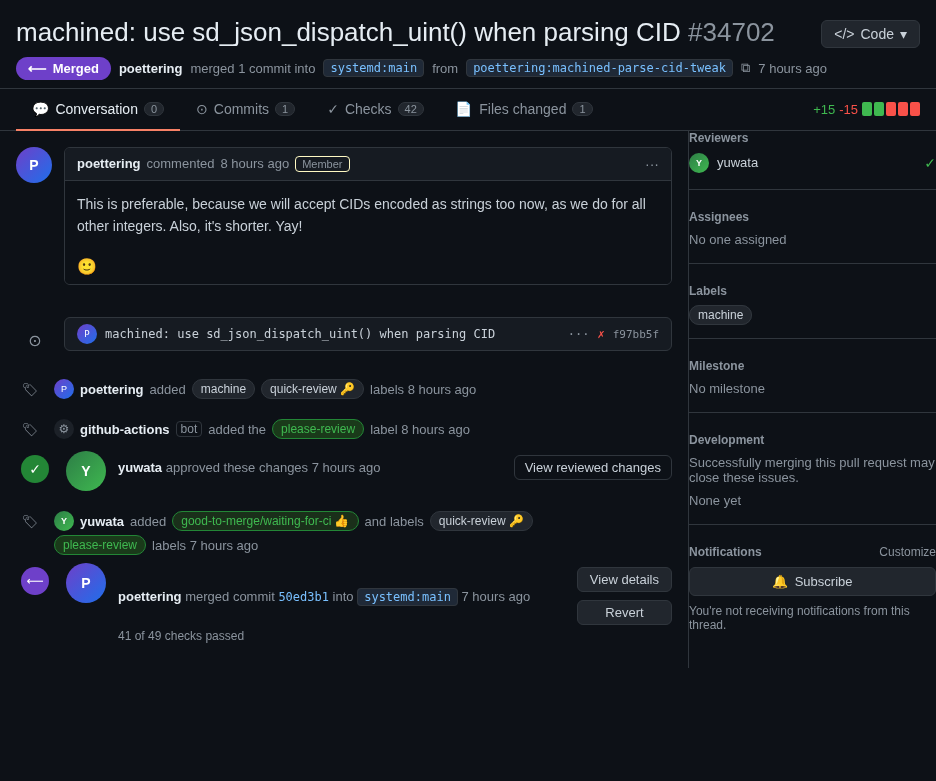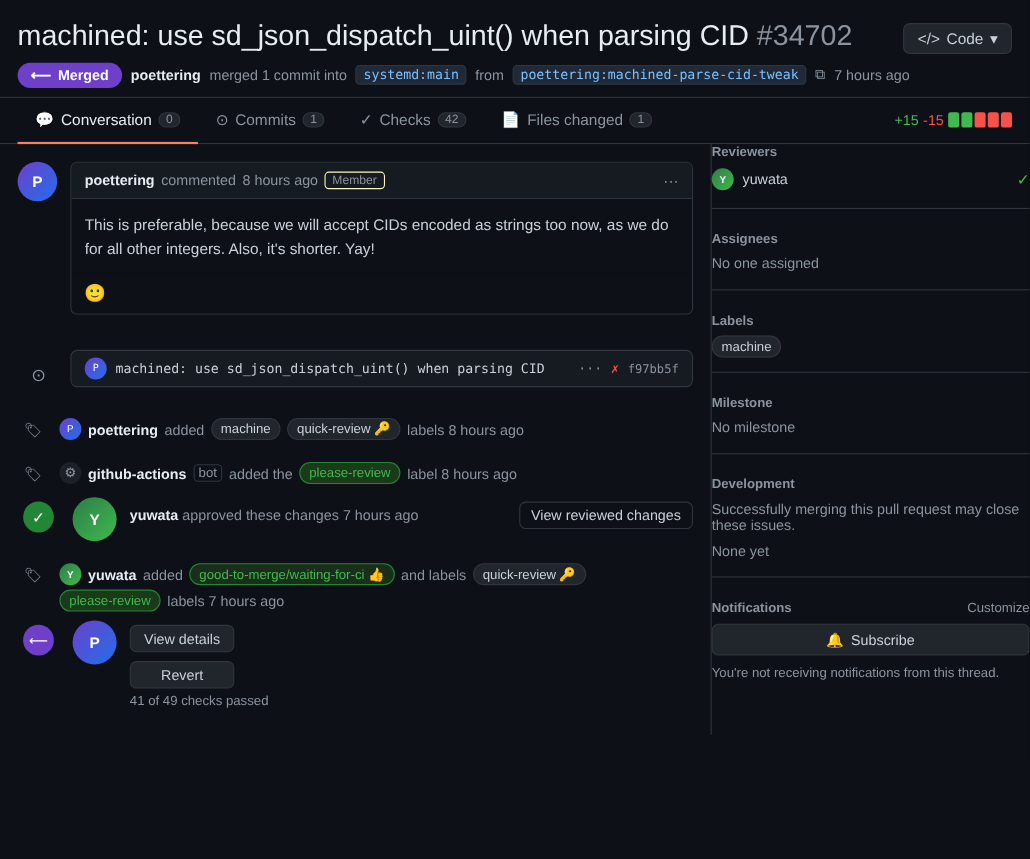--- a/index.html
+++ b/index.html
@@ -12,21 +12,21 @@
       min-height: 781px;
     }
 
     
     .pr-header {
       padding: 16px 16px 8px 16px;
       border-bottom: 1px solid #30363d;
     }
     .pr-title-row {
       display: flex;
-      align-items: flex-end;
+      align-items: center;
       justify-content: space-between;
       margin-bottom: 8px;
     }
     .pr-title {
       font-size: 26px;
       font-weight: 400;
       color: #e6edf3;
       line-height: 1.25;
       flex: 1;
     }
@@ -340,21 +340,21 @@
       font-size: 12px;
     }
     .checks-passed {
       color: #8b949e;
       font-size: 12px;
       margin-top: 4px;
     }
 
     
     .sidebar {
-      width: 290px;
+      width: 248px;
       flex-shrink: 0;
       padding: 0;
       border-left: 1px solid #30363d;
     }
     .sidebar-section {
       margin-bottom: 20px;
       padding-bottom: 16px;
       border-bottom: 1px solid #30363d;
     }
     .sidebar-section:last-child { border-bottom: none; }
@@ -588,20 +588,28 @@
 
     <div class="merge-row">
       <div style="width:38px;display:flex;justify-content:center;flex-shrink:0;">
         <div class="merge-icon-circle">⟵</div>
       </div>
       <div style="display:flex;flex-direction:column;align-items:flex-start;gap:0;flex-shrink:0;margin-top:-4px;">
         <div style="width:40px;height:40px;border-radius:50%;background:linear-gradient(135deg,#6e40c9,#1f6feb);display:flex;align-items:center;justify-content:center;font-size:14px;font-weight:600;color:#fff;">P</div>
       </div>
       <div class="merge-content">
         <div style="display:flex;align-items:center;justify-content:space-between;font-size:13px;color:#8b949e;">
+          <div>
+            <span style="color:#e6edf3;font-weight:600;">poettering</span>
+            <span>merged commit</span>
+            <span class="commit-sha-inline">50ed3b1</span>
+            <span>into</span>
+            <span class="branch-tag">systemd:main</span>
+            <span>7 hours ago</span>
+          </div>
           <div class="merge-actions">
             <button class="btn-view-details">View details</button>
             <button class="btn-revert">Revert</button>
           </div>
         </div>
         <div class="checks-passed">41 of 49 checks passed</div>
       </div>
     </div>
 
   </div>

